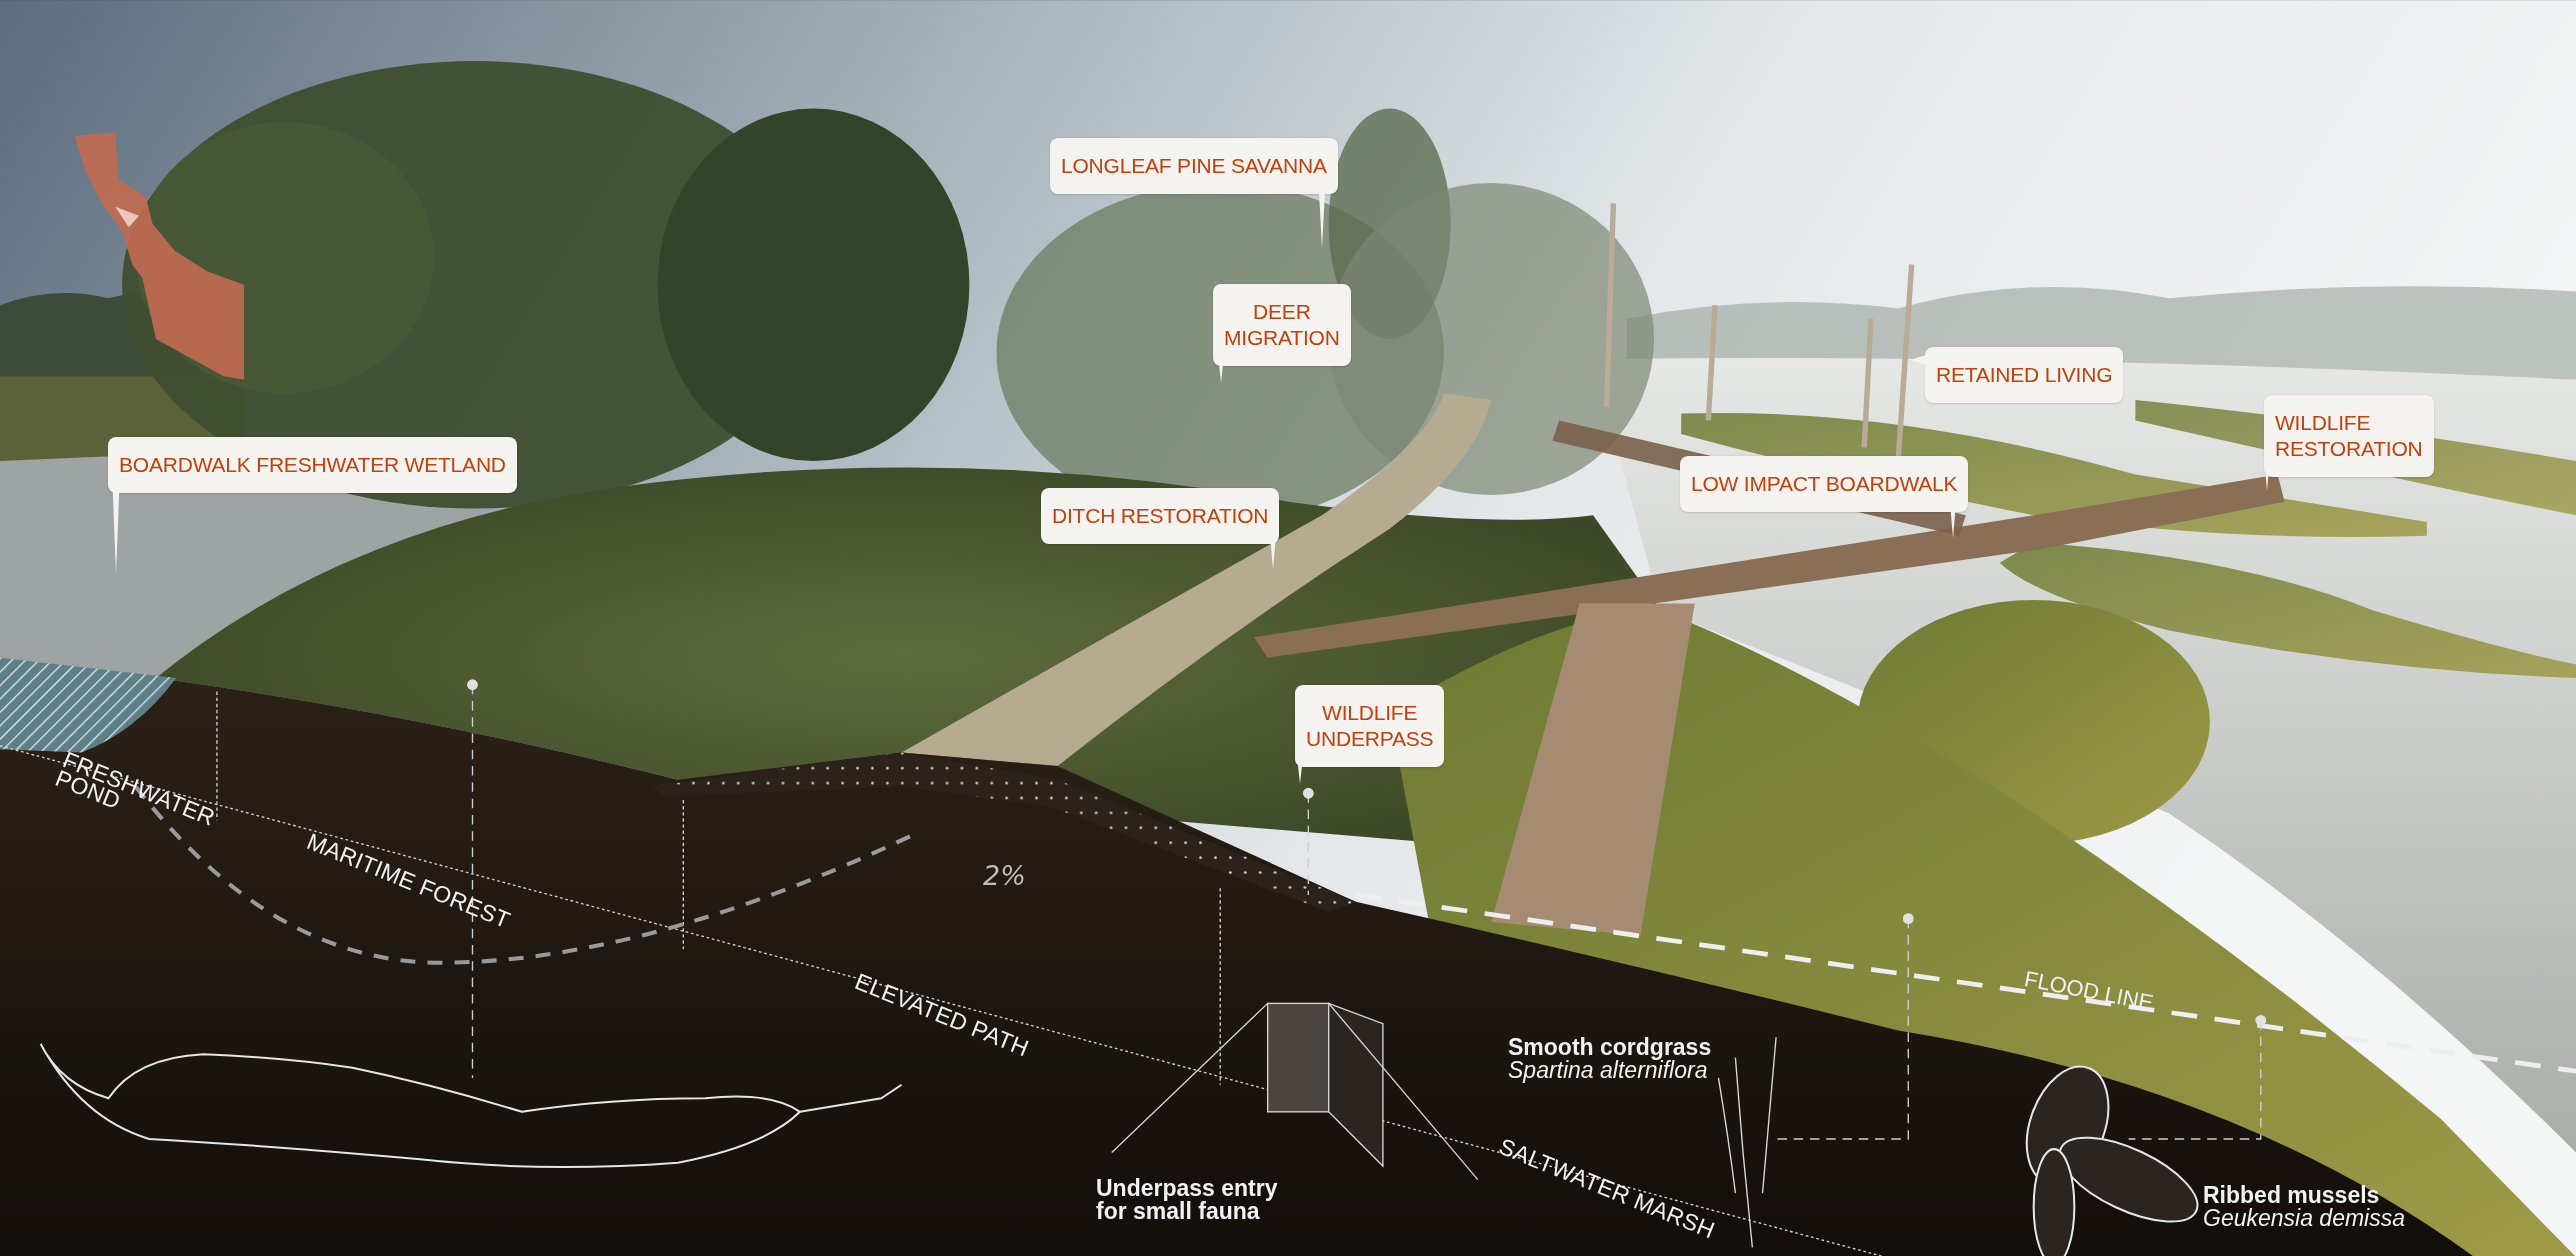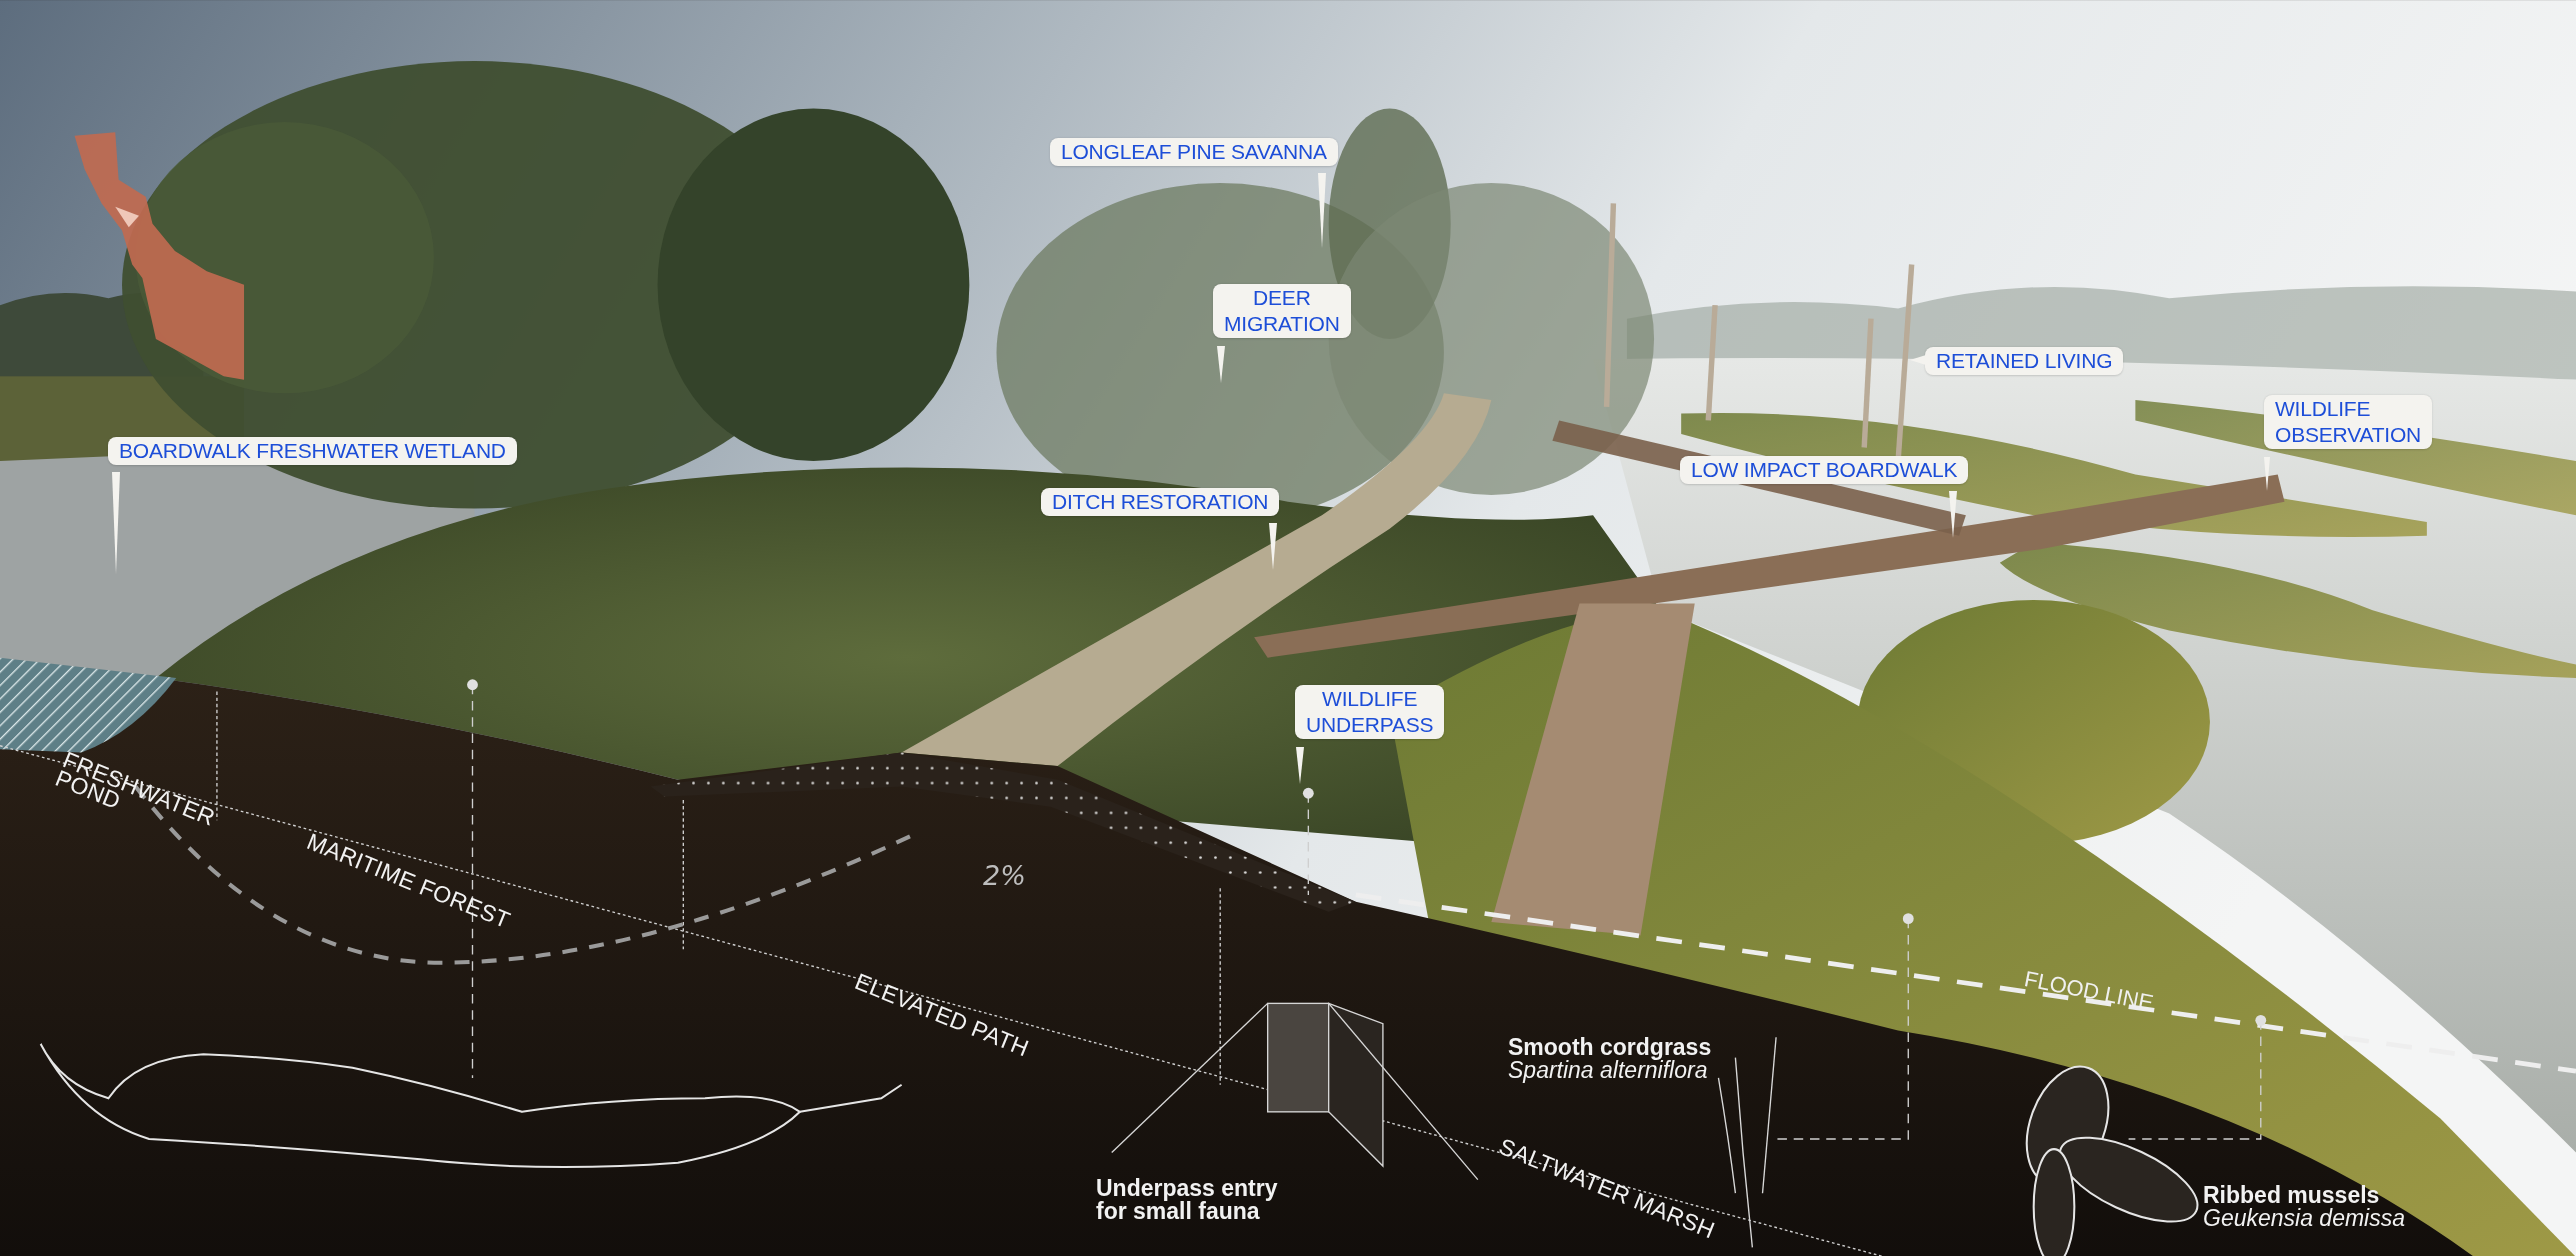--- a/index.html
+++ b/index.html
@@ -1,22 +1,22 @@
 <!DOCTYPE html>
 <html style="font-size:11px"><head>
 <meta charset="utf-8">
 <style>
   html, body { margin:0; padding:0; }
   body { width:2576px; height:1257px; overflow:hidden; font-family:"Liberation Sans", sans-serif; background:#1a140f; }
   #stage { position:relative; width:2576px; height:1257px; overflow:hidden; }
   #scene { position:absolute; left:0; top:0; width:2576px; height:1257px; }
   .callout {
-    position:absolute; background:#f4f3ef; color:#1d4ed8; border-radius:8.1px;
+    position:absolute; background:#f4f3ef; color:#c2410c; border-radius:8.1px;
     font-family:"Liberation Sans", sans-serif; font-weight:500; font-size:21px;
-    line-height:26px; padding:1px 11px; letter-spacing:-0.2px; white-space:nowrap;
+    line-height:26px; padding:15px 11px; letter-spacing:-0.2px; white-space:nowrap;
     box-shadow:0 0.7px 2px rgba(0,0,0,0.15);
   }
   .callout.center { text-align:center; }
   .callout .tail { position:absolute; width:0; height:0; }
   .section-label {
     position:absolute; color:#f2f2f2; font-size:23px; font-weight:500;
     letter-spacing:0.3px; white-space:nowrap; transform-origin:left top;
   }
   .species { position:absolute; color:#f2f2f2; font-size:23px; line-height:23px; white-space:nowrap; }
   .species .common { font-weight:700; display:block; }
@@ -178,21 +178,21 @@
     <span class="tail" style="right:2.7px; top:35px; border-left:4.1px solid transparent; border-right:4.1px solid transparent; border-top:47px solid #f4f3ef;"></span>
   </div>
 
   <div class="callout" style="left:1925px; top:347px;">
     <span>RETAINED LIVING</span>
     <span class="tail" style="left:-15px; top:8.1px; border-top:5.4px solid transparent; border-bottom:5.4px solid transparent; border-right:16.3px solid #f4f3ef;"></span>
   </div>
 
   <div class="callout" style="left:2264px; top:395px;">
     <span style="display:block">WILDLIFE</span>
-    <span style="display:block">OBSERVATION</span>
+    <span style="display:block">RESTORATION</span>
     <span class="tail" style="left:0px; top:62px; border-left:3.4px solid transparent; border-right:3.4px solid transparent; border-top:34px solid #f4f3ef;"></span>
   </div>
 
   <div class="callout" style="left:1680px; top:456px;">
     <span>LOW IMPACT BOARDWALK</span>
     <span class="tail" style="right:11px; top:35px; border-left:4.1px solid transparent; border-right:4.1px solid transparent; border-top:47px solid #f4f3ef;"></span>
   </div>
 
   <div class="callout center" style="left:1295px; top:685px;">
     <span style="display:block">WILDLIFE</span>

